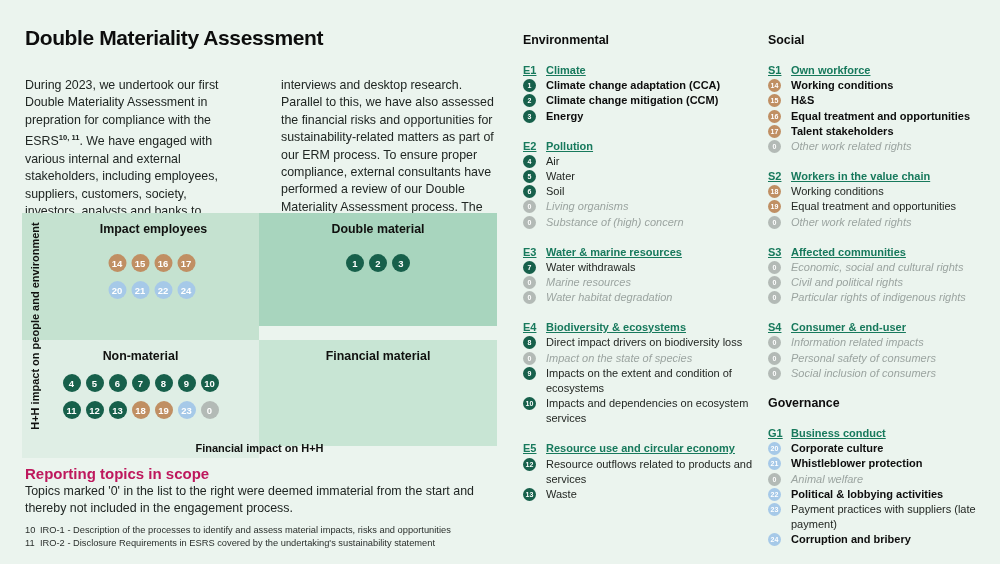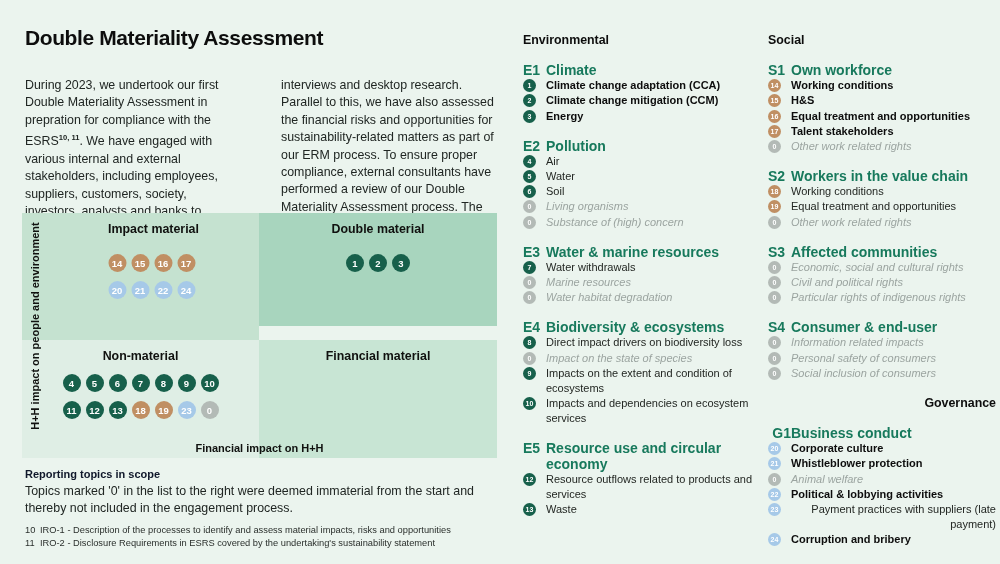--- a/index.html
+++ b/index.html
@@ -23,21 +23,21 @@
   .intro{position:absolute;left:25px;top:77px;width:474px;display:flex;gap:38px;}
   .intro p{margin:0;width:218px;font-size:12.4px;line-height:17.4px;color:var(--body-ink);}
   .intro sup{font-size:7.6px;font-weight:bold;}
 
   
   .matrix{position:absolute;left:22px;top:213px;width:475px;height:245px;}
   .quad{position:absolute;}
   .q-impact{left:0;top:0;width:237px;height:127px;background:var(--q-impact);}
   .q-double{left:237px;top:0;width:238px;height:113px;background:var(--q-double);}
   .q-non{left:0;top:127px;width:237px;height:118px;background:var(--q-non);}
-  .q-fin{left:237px;top:127px;width:238px;height:118px;background:var(--q-fin);}
+  .q-fin{left:237px;top:127px;width:238px;height:106px;background:var(--q-fin);}
   .q-title{text-align:center;font-weight:bold;font-size:12.4px;padding-top:9px;color:#10110f;}
   .q-impact .q-title{padding-left:26px;} 
   .dots{position:absolute;left:50%;transform:translateX(-50%);display:flex;flex-direction:column;gap:9px;}
   .q-impact .dots,.q-double .dots{top:41px;}
   .q-non .dots{top:34px;}
   .q-impact .dots{left:calc(50% + 11px);}
   .dot-row{display:flex;gap:5px;justify-content:center;}
   .dot{
     width:18px;height:18px;border-radius:50%;flex:none;
     display:flex;align-items:center;justify-content:center;
@@ -48,34 +48,34 @@
     transform:rotate(-90deg);text-align:center;
     font-weight:bold;font-size:11px;color:#10110f;white-space:nowrap;
   }
   .x-axis{
     position:absolute;bottom:4px;left:0;width:100%;text-align:center;
     font-weight:bold;font-size:11px;color:#10110f;
   }
 
   
   .scope{position:absolute;left:25px;top:466px;width:482px;}
-  .scope h3{margin:0;font-size:11px;font-weight:bold;line-height:16px;color:#0f172a;}
+  .scope h3{margin:0;font-size:15px;font-weight:bold;line-height:16px;color:#be185d;}
   .scope p{margin:1px 0 0 0;font-size:12.4px;line-height:16.8px;color:var(--body-ink);}
   .footnotes{position:absolute;left:25px;top:524px;font-size:9.3px;line-height:13.4px;color:#2a2f2c;}
   .footnote{display:flex;}
   .footnote .fn-num{width:15px;flex:none;}
 
   
   .legend-col{position:absolute;top:33px;}
   .col-env{left:523px;width:236px;}
   .col-social{left:768px;width:228px;}
-  .group + .group{margin-top:15px;text-align:right;}
+  .group + .group{margin-top:15px;}
   .group-title{font-weight:bold;font-size:12.4px;line-height:15.2px;color:#0d0d0d;}
   .section{margin-top:14.8px;}
-  .section-head{display:flex;font-weight:bold;font-size:14px;line-height:15.2px;color:var(--teal);}
+  .section-head{display:flex;font-weight:bold;font-size:11px;line-height:15.2px;color:var(--teal);text-decoration:underline;}
   .section-head .code{width:23px;flex:none;}
   .item{display:flex;font-size:11px;line-height:15.2px;}
   .item .bullet-cell{width:23px;flex:none;padding-top:1px;}
   .bullet{
     width:13px;height:13px;border-radius:50%;
     display:flex;align-items:center;justify-content:center;
     color:#fff;font-size:7px;font-weight:bold;
   }
   .item .label{color:#232723;}
   .item.w-bold .label{font-weight:bold;color:#0d0d0d;}
@@ -86,21 +86,21 @@
 
 <h1 class="page-title">Double Materiality Assessment</h1>
 
 <div class="intro">
   <p><span>During 2023, we undertook our first Double Materiality Assessment in prepration for compliance with the ESRS</span><sup>10, 11</sup><span>. We have engaged with various internal and external stakeholders, including employees, suppliers, customers, society, investors, analysts and banks to identify H+H's material sustainability matters. This engagement has been through</span></p>
   <p>interviews and desktop research. Parallel to this, we have also assessed the financial risks and opportunities for sustainability-related matters as part of our ERM process. To ensure proper compliance, external consultants have performed a review of our Double Materiality Assessment process. The outcome gave no material remarks.</p>
 </div>
 
 <div class="matrix">
   <div class="quad q-impact" style="background: rgb(197, 226, 208);">
-    <div class="q-title">Impact material</div>
+    <div class="q-title">Impact employees</div>
     <div class="dots">
         <div class="dot-row">
           <div class="dot" style="background: rgb(192, 143, 99);">14</div>
           <div class="dot" style="background: rgb(192, 143, 99);">15</div>
           <div class="dot" style="background: rgb(192, 143, 99);">16</div>
           <div class="dot" style="background: rgb(192, 143, 99);">17</div>
         </div>
         <div class="dot-row">
           <div class="dot" style="background: rgb(166, 201, 232);">20</div>
           <div class="dot" style="background: rgb(166, 201, 232);">21</div>

